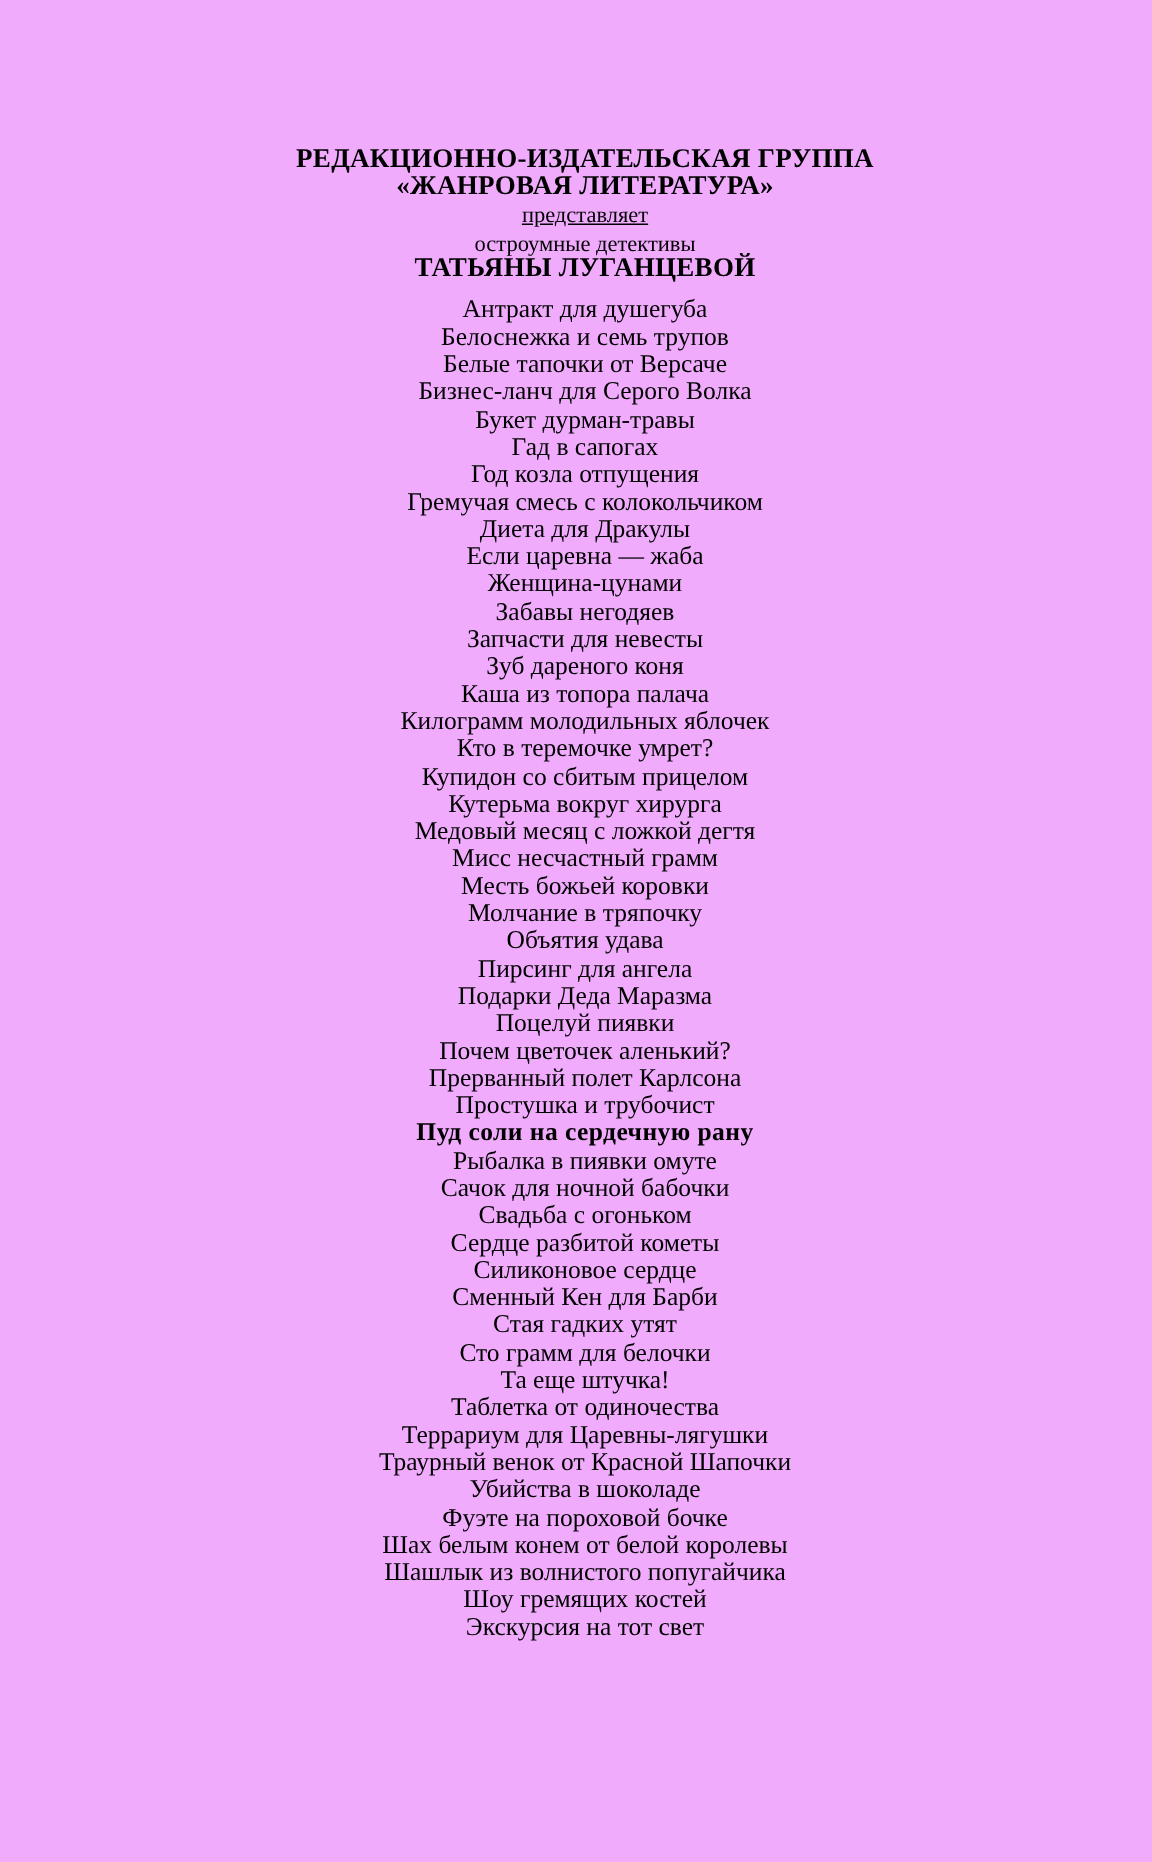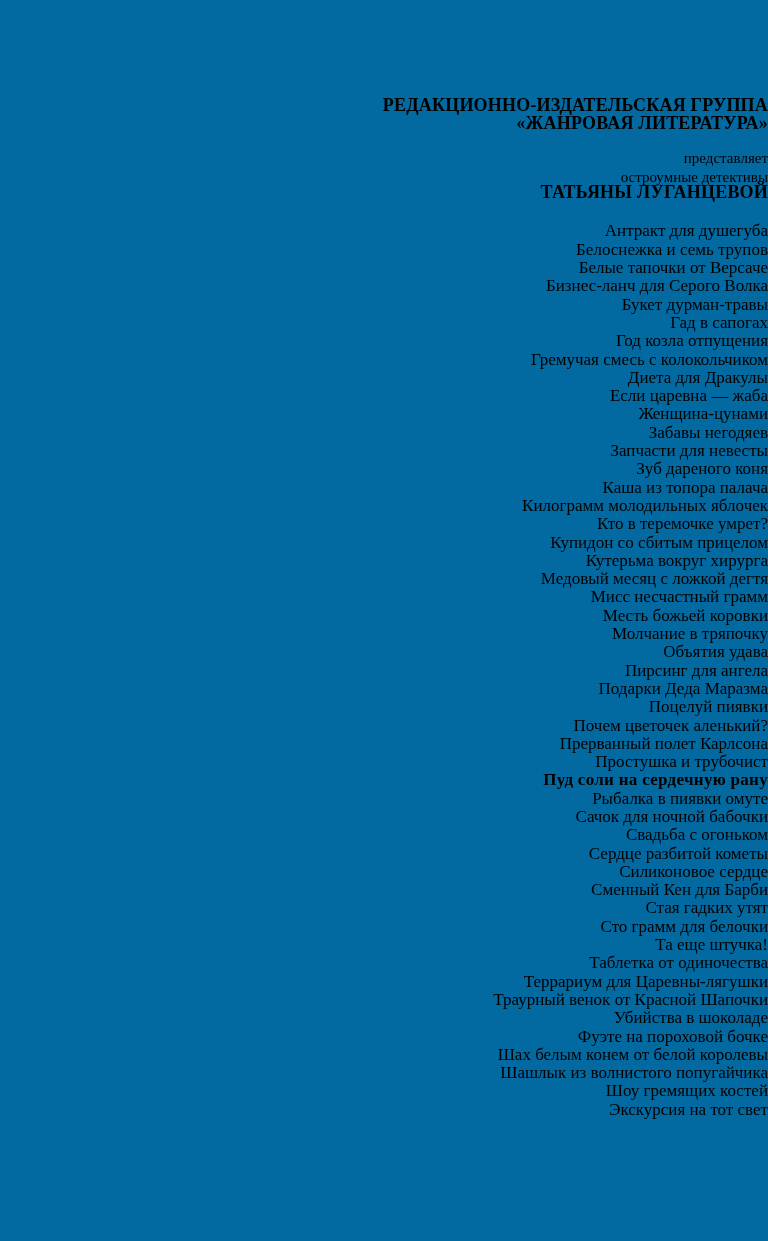--- a/index.html
+++ b/index.html
@@ -5,43 +5,43 @@
   html, body {
     margin: 0;
     padding: 0;
     background: #ffffff;
   }
   .page {
     position: relative;
     width: 768px;
     height: 1241px;
     box-sizing: border-box;
-    background: #0369a1;
+    background: #f0abfc;
     padding-top: 96px;
     padding-left: 12px;
-    text-align: right;
+    text-align: center;
     font-family: "Liberation Serif", serif;
     color: #000000;
     overflow: hidden;
   }
   .header-caps {
     font-size: 18px;
     font-weight: bold;
     line-height: 18.3px;
     letter-spacing: 0.2px;
   }
   .header-small {
     font-size: 15px;
     line-height: 18.3px;
   }
-  .presents { margin-top: 16px; }
+  .presents { margin-top: 2px; text-decoration: underline; }
   .tagline  { margin-top: 1px; }
   .author   { margin-top: -3px; }
   .book-list {
-    margin-top: 21px;
+    margin-top: 10px;
   }
   .book-title {
     font-size: 17px;
     line-height: 18.3px;
     white-space: nowrap;
   }
   .bold-title {
     font-weight: bold;
     letter-spacing: 0.3px;
   }

